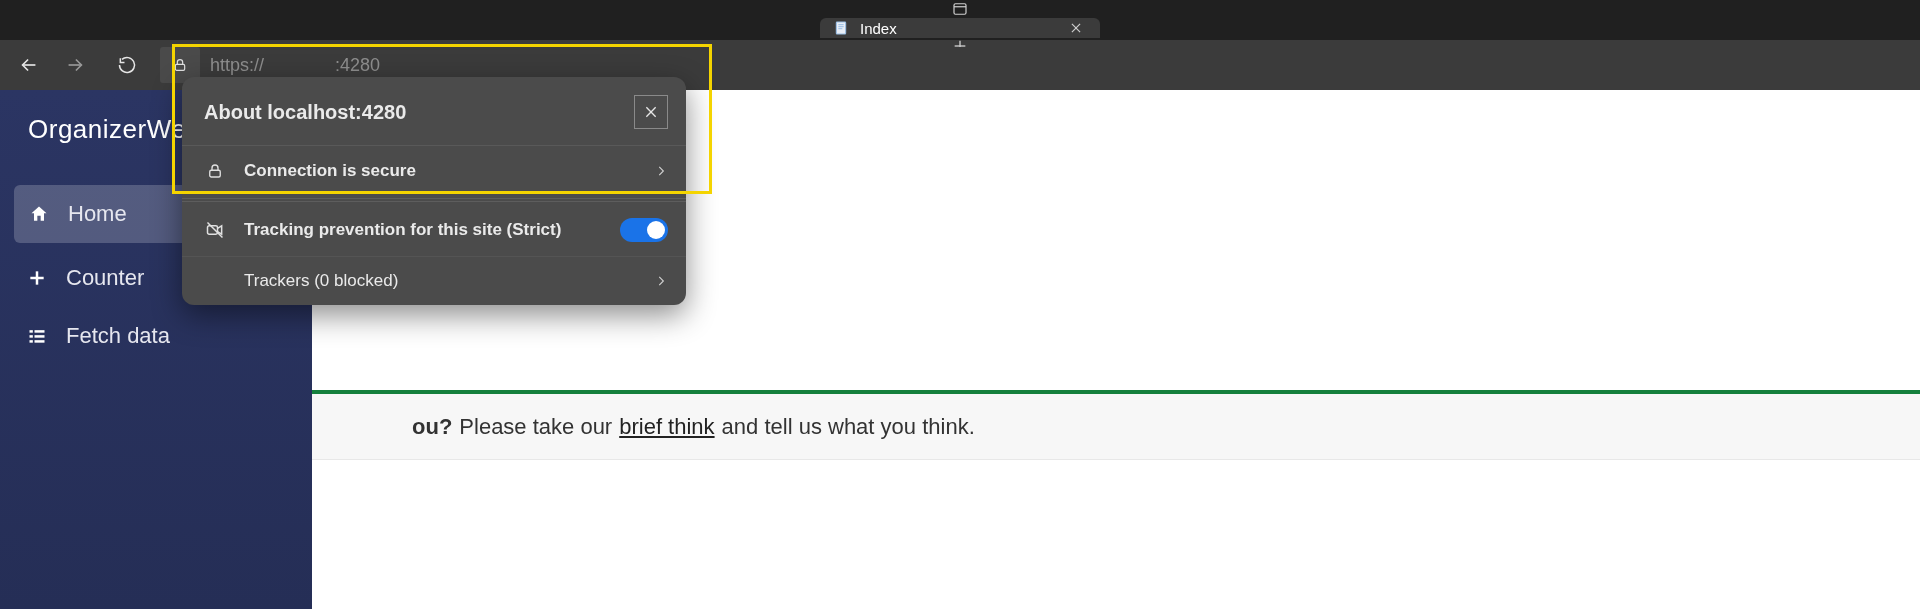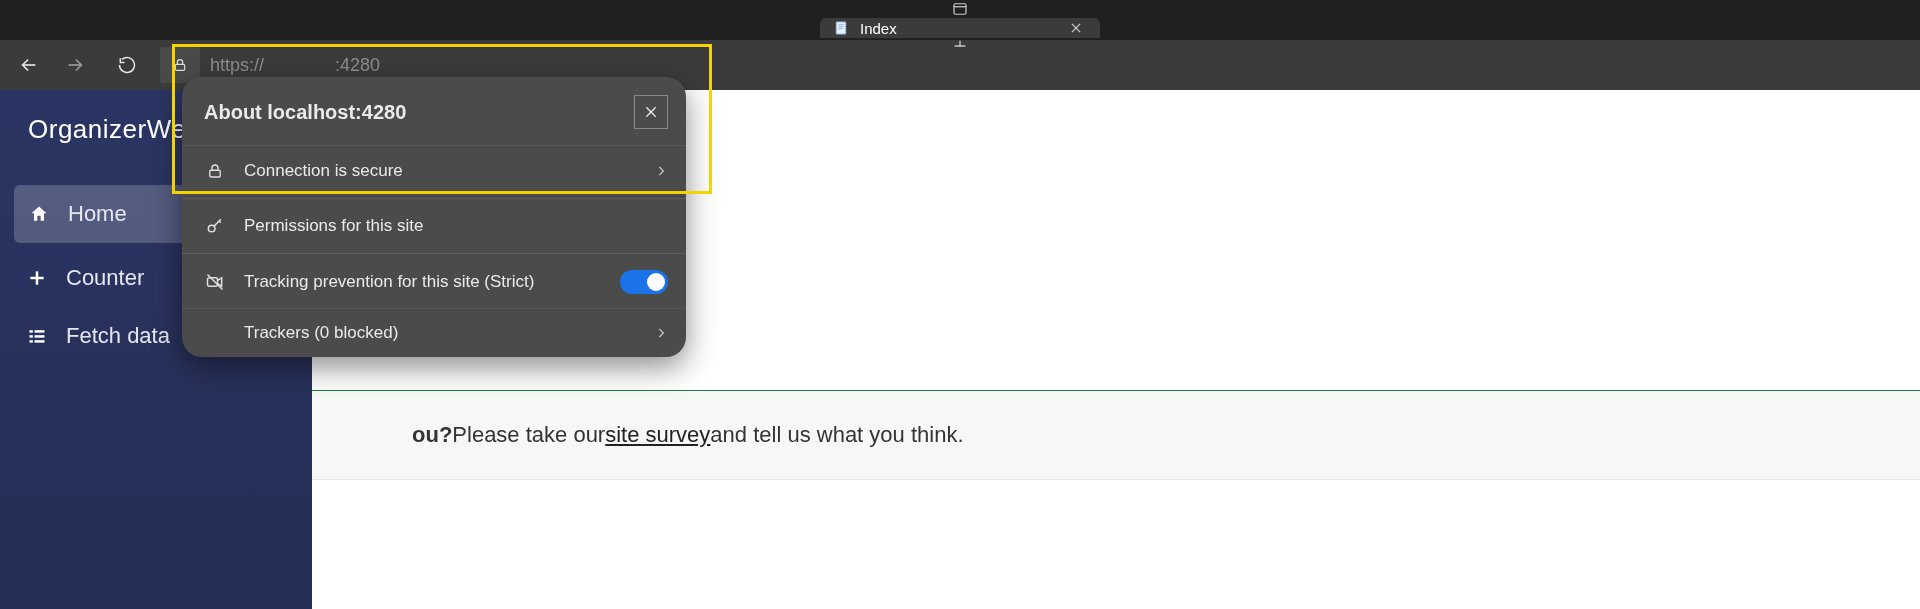--- a/index.html
+++ b/index.html
@@ -111,43 +111,43 @@
     }
     .sidebar .item .ic { width:22px; height:22px; display:flex; align-items:center; justify-content:center; color:#fff; }
 
     
     .content { flex:1; background:#fff; position: relative; }
 
     .survey-strip {
       position: absolute;
       left: 0; right: 0;
       top: 300px;
-      height: 90px;
+      height: 70px;
       background: #f7f7f7;
-      border-top: 1px solid #15803d;
+      border-top: 4px solid #15803d;
       border-bottom: 1px solid #e8e8e8;
       display: flex;
       align-items: center;
       padding-left: 100px;
       font-size: 22px;
       color: #333;
-      gap: 0;
+      gap: 7px;
     }
     .survey-strip .bold { font-weight: 700; }
     .survey-strip .link { text-decoration: underline; color:#222; }
 
     
     .popover {
       position: absolute;
       left: 182px;
       top: 77px;
       width: 504px;
       background: #4b4b4b;
       color: #eaeaea;
-      border-radius: 20px;
+      border-radius: 12px;
       box-shadow: 0 10px 30px rgba(0,0,0,.45);
       overflow: hidden;
       z-index: 20;
     }
     .popover .hdr {
       display:flex; align-items:center; justify-content:space-between;
       padding: 18px 18px 16px 22px;
       font-size: 20px; font-weight: 600;
       border-bottom: 1px solid rgba(255,255,255,.08);
     }
@@ -158,21 +158,21 @@
       display:flex; align-items:center;
       padding: 14px 18px 14px 22px;
       gap: 18px;
       font-size: 17px;
     }
     .popover .row + .row { border-top: 1px solid rgba(255,255,255,.05); }
     .popover .row .ric { width:22px; height:22px; color:#e0e0e0; display:flex; align-items:center; justify-content:center;}
     .popover .row .spacer { flex:1; }
     .popover .row .chev { color:#cfcfcf; }
     .popover .row .indent { width: 22px; } 
-    .popover .row.strong { font-weight: 400; }
+    .popover .row.strong { font-weight: 700; }
     .popover .sep { height:1px; background: rgba(255,255,255,.10); margin: 2px 0; }
 
     .toggle {
       width: 48px; height: 24px; background:#1a73e8; border-radius: 14px; position:relative;
     }
     .toggle .knob { position:absolute; right:3px; top:3px; width:18px; height:18px; background:#fff; border-radius:50%; }
 
     
     .highlight {
       position: absolute;
@@ -290,21 +290,21 @@
           </svg>
       </span>
       <span>Fetch data</span>
     </div>
   </div>
 
   <div class="content">
     <div class="survey-strip">
       <span class="bold">ou?</span>
       <span> Please take our </span>
-      <span class="link">site survey</span>
+      <span class="link">brief think</span>
       <span> and tell us what you think.</span>
     </div>
   </div>
 </div>
 
 <div class="popover">
   <div class="hdr">
     <span>About localhost:4280</span>
     <span class="close-x">
       <svg width="16" height="16" viewBox="0 0 24 24" stroke="currentColor" stroke-width="2">
@@ -325,31 +325,20 @@
     <span class="spacer"></span>
     <span class="chev">
       <svg width="14" height="14" viewBox="0 0 24 24" fill="none" stroke="currentColor" stroke-width="2">
           <polyline points="9 5 16 12 9 19"></polyline>
         </svg>
     </span>
   </div>
 
   <div class="sep"></div>
 
-  <div class="row strong">
-    <span class="ric">
-      <svg width="20" height="20" viewBox="0 0 24 24" fill="none" stroke="currentColor" stroke-width="1.8">
-          <circle cx="8" cy="15" r="4"></circle>
-          <path d="M11 12l8-8"></path>
-          <path d="M17 6l2 2"></path>
-        </svg>
-    </span>
-    <span>Permissions for this site</span>
-    <span class="spacer"></span>
-  </div>
 
 
   <div class="sep"></div>
 
   <div class="row strong">
     <span class="ric">
       <svg width="20" height="20" viewBox="0 0 24 24" fill="none" stroke="currentColor" stroke-width="1.8">
           <rect x="3" y="7" width="12" height="10" rx="2"></rect>
           <path d="M15 10l5-3v10l-5-3"></path>
           <line x1="3" y1="3" x2="21" y2="21"></line>

